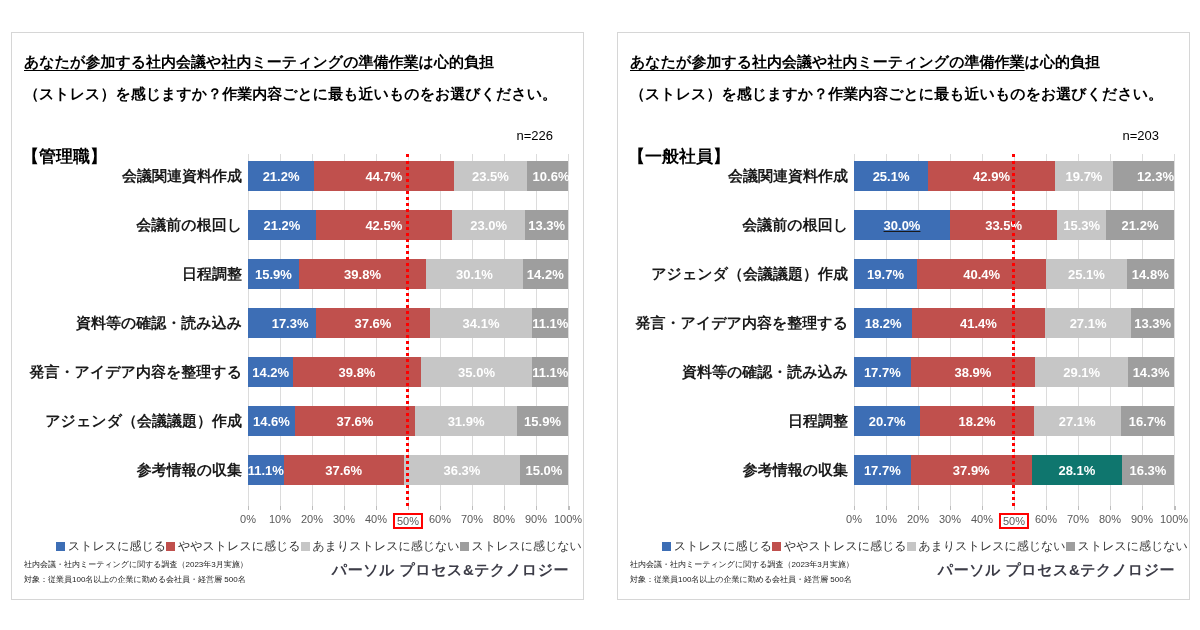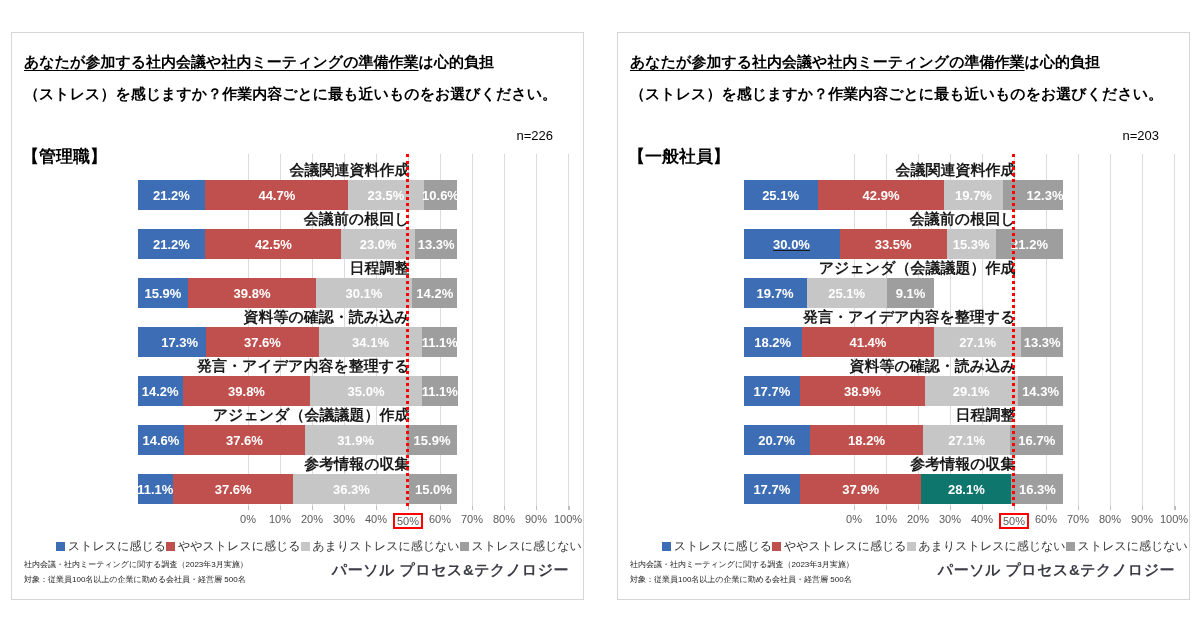--- a/index.html
+++ b/index.html
@@ -13,21 +13,21 @@
            line-height:32px;color:#000;}
   .p-title .ul{text-decoration:underline;text-underline-offset:3px;}
   .group-label{position:absolute;top:90px;left:10px;font-size:17px;font-weight:bold;color:#000;margin-top:22px;}
   .n-label{position:absolute;top:95px;right:30px;font-size:13px;color:#000;}
   .chart{position:absolute;top:121px;left:0;right:0;height:352px;}
   .grid-bg{position:absolute;left:236px;top:0;width:320px;height:352px;
            background-image:repeating-linear-gradient(to right,#dcdcdc 0,#dcdcdc 1px,transparent 1px,transparent 32px);
            border-right:1px solid #dcdcdc;}
   .rows{position:absolute;left:0;top:0;right:0;display:flex;flex-direction:column;
         gap:19px;padding-top:7px;}
-  .crow{display:flex;height:30px;align-items:center;flex-direction:column;}
+  .crow{display:flex;height:30px;align-items:center;}
   .cat{width:230px;padding-right:6px;text-align:right;font-size:15px;font-weight:600;
        color:#1a1a1a;white-space:nowrap;}
   .track{position:relative;width:320px;height:30px;display:flex;}
   .seg{position:relative;height:30px;display:flex;align-items:center;justify-content:center;}
   .seglab{white-space:nowrap;color:#ffffff;font-weight:bold;font-size:13px;}
   .refline{position:absolute;top:0;height:352px;width:0;border-left:3px dotted #ff0000;}
   .axis{position:absolute;top:473px;left:0;right:0;height:30px;}
   .axis .ticksrow{position:absolute;left:236px;top:0;width:321px;height:4px;
            background-image:repeating-linear-gradient(to right,#bdbdbd 0,#bdbdbd 1px,transparent 1px,transparent 32px);
            border-right:1px solid #bdbdbd;}
@@ -62,21 +62,21 @@
             <div class="track">
               <div class="seg" style="width: 21.2%; background: rgb(61, 110, 181);">
                 <span class="seglab">21.2%</span>
               </div>
               <div class="seg" style="width: 44.7%; background: rgb(192, 80, 77);">
                 <span class="seglab">44.7%</span>
               </div>
               <div class="seg" style="width: 23.5%; background: rgb(198, 198, 198);">
                 <span class="seglab">23.5%</span>
               </div>
-              <div class="seg" style="width: 10.6%; background: rgb(158, 158, 158);">
+              <div class="seg" style="width: 10.6%; background: rgb(158, 158, 158); padding-left: 7px;">
                 <span class="seglab">10.6%</span>
               </div>
             </div>
           </div>
           <div class="crow">
             <div class="cat">会議前の根回し</div>
             <div class="track">
               <div class="seg" style="width: 21.2%; background: rgb(61, 110, 181);">
                 <span class="seglab">21.2%</span>
               </div>
@@ -263,25 +263,28 @@
                 <span class="seglab">21.2%</span>
               </div>
             </div>
           </div>
           <div class="crow">
             <div class="cat">アジェンダ（会議議題）作成</div>
             <div class="track">
               <div class="seg" style="width: 19.7%; background: rgb(61, 110, 181);">
                 <span class="seglab">19.7%</span>
               </div>
+              <div class="seg" style="width: 40.4%; background: rgb(192, 80, 77);">
+                <span class="seglab">40.4%</span>
+              </div>
               <div class="seg" style="width: 25.1%; background: rgb(198, 198, 198);">
                 <span class="seglab">25.1%</span>
               </div>
               <div class="seg" style="width: 14.8%; background: rgb(158, 158, 158);">
-                <span class="seglab">9.1%</span>
+                <span class="seglab">14.8%</span>
               </div>
             </div>
           </div>
           <div class="crow">
             <div class="cat">発言・アイデア内容を整理する</div>
             <div class="track">
               <div class="seg" style="width: 18.2%; background: rgb(61, 110, 181);">
                 <span class="seglab">18.2%</span>
               </div>
               <div class="seg" style="width: 41.4%; background: rgb(192, 80, 77);">

